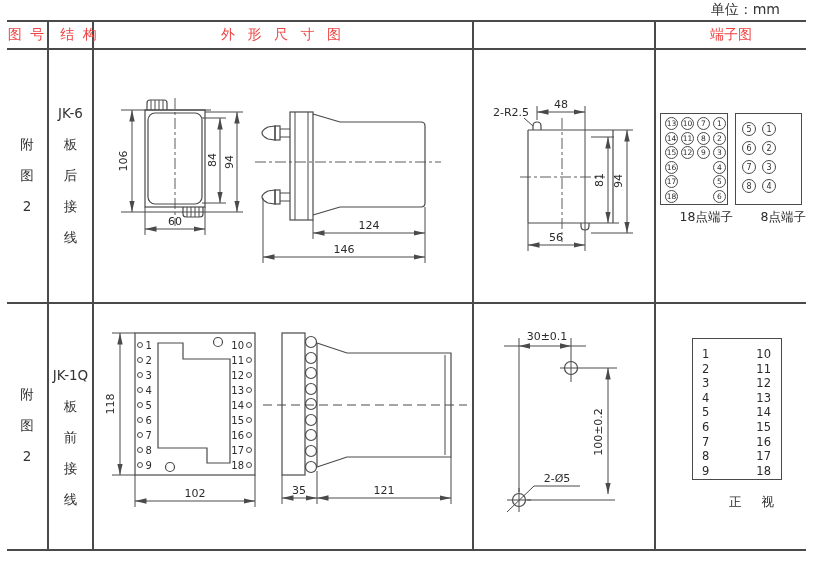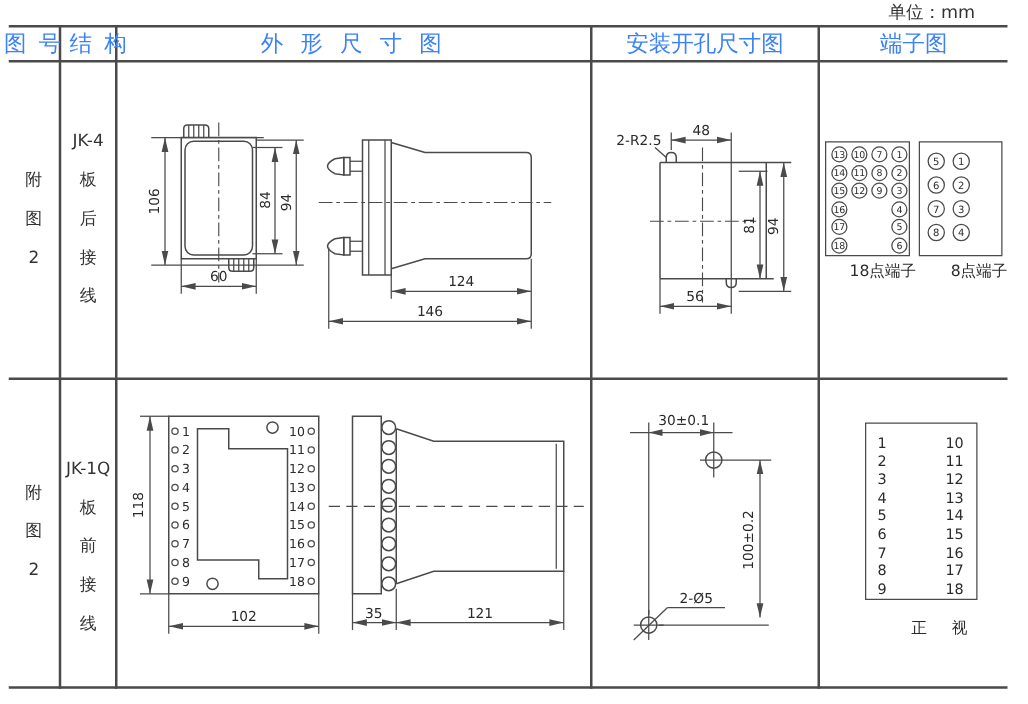--- a/index.html
+++ b/index.html
@@ -1,21 +1,21 @@
 <!DOCTYPE html>
 <html><head>
 <meta charset="utf-8">
 <style>
   html,body{margin:0;padding:0;background:#fff}
   .sheet{position:relative;width:822px;height:563px;background:#fff;overflow:hidden;
          font-family:"DejaVu Sans","Liberation Sans",sans-serif;color:#2b2b2b}
   .hl{position:absolute;height:2px;background:#4a4a4a}
   .vl{position:absolute;width:2px;background:#4a4a4a}
   .cell{position:absolute}
-  .hdr{display:flex;align-items:center;justify-content:center;font-size:18px;color:#3b82f6;letter-spacing:2px;white-space:nowrap}
+  .hdr{display:flex;align-items:center;justify-content:center;font-size:14px;color:#ef4444;letter-spacing:2px;white-space:nowrap}
   .stack{display:flex;flex-direction:column;align-items:center;justify-content:center;font-size:13.5px;color:#333}
   .stack>div{line-height:31px;white-space:nowrap}
   .unit{position:absolute;top:1px;right:42px;font-size:14px;color:#333}
   svg{position:absolute;overflow:visible}
   svg .ln{stroke:#4a4a4a;stroke-width:1.2;fill:none}
   svg .thin{stroke:#4a4a4a;stroke-width:1;fill:none}
   svg .cl{stroke:#4a4a4a;stroke-width:0.9;fill:none;stroke-dasharray:11 3 3 3}
   svg .dash{stroke:#4a4a4a;stroke-width:1;fill:none;stroke-dasharray:9 5}
   svg text{font-family:"DejaVu Sans","Liberation Sans",sans-serif;font-size:11px;fill:#2b2b2b}
   .tbox{position:absolute;border:1.4px solid #4a4a4a;box-sizing:border-box;background:#fff}
@@ -42,30 +42,29 @@
   <div class="hl" style="left:7px;top:302px;width:799px"></div>
   <div class="hl" style="left:7px;top:549px;width:799px"></div>
   <div class="vl" style="left:47px;top:20px;height:531px"></div>
   <div class="vl" style="left:92px;top:20px;height:531px"></div>
   <div class="vl" style="left:472px;top:20px;height:531px"></div>
   <div class="vl" style="left:654px;top:20px;height:531px"></div>
 
   <div class="cell hdr" style="left:7px;top:22px;width:40px;height:26px">图 号</div>
   <div class="cell hdr" style="left:49px;top:22px;width:61px;height:26px">结 构</div>
   <div class="cell hdr" style="left:94px;top:22px;width:378px;height:26px;letter-spacing:4px">外 形 尺 寸 图</div>
-  <div class="cell hdr" style="left:474px;top:22px;width:180px;height:26px;letter-spacing:0">安装开孔尺寸图</div>
   <div class="cell hdr" style="left:656px;top:22px;width:150px;height:26px;letter-spacing:0">端子图</div>
 
   <div class="cell stack" style="left:7px;top:50px;width:40px;height:250px">
     <div>附</div>
     <div>图</div>
     <div>2</div>
   </div>
   <div class="cell stack" style="left:49px;top:50px;width:43px;height:250px">
-    <div>JK-4</div>
+    <div>JK-6</div>
     <div>板</div>
     <div>后</div>
     <div>接</div>
     <div>线</div>
   </div>
 
   <svg style="left:93px;top:48px" width="380" height="254" viewBox="0 0 380 254">
     <defs>
       <marker id="dimarr" markerWidth="12" markerHeight="7" refX="11.5" refY="3.5" orient="auto-start-reverse" markerUnits="userSpaceOnUse">
         <path d="M11.5,3.5 L0,0.8 L0,6.2 Z" fill="#4a4a4a"></path>

